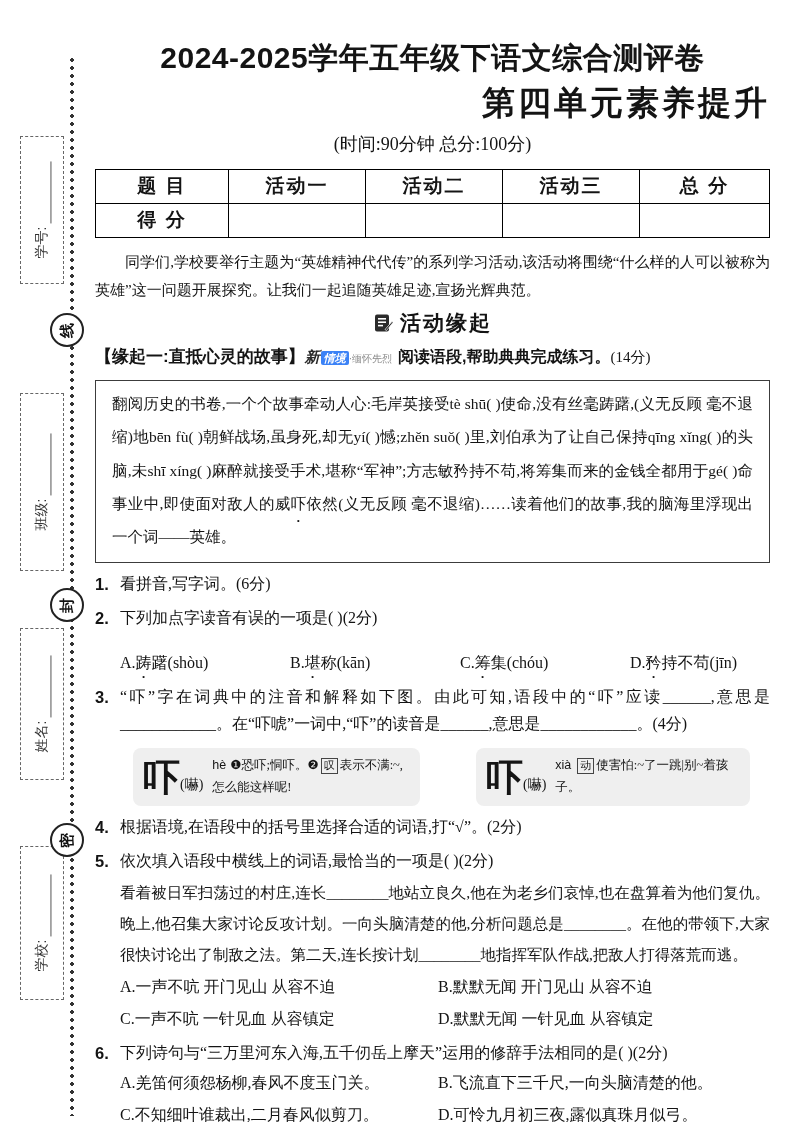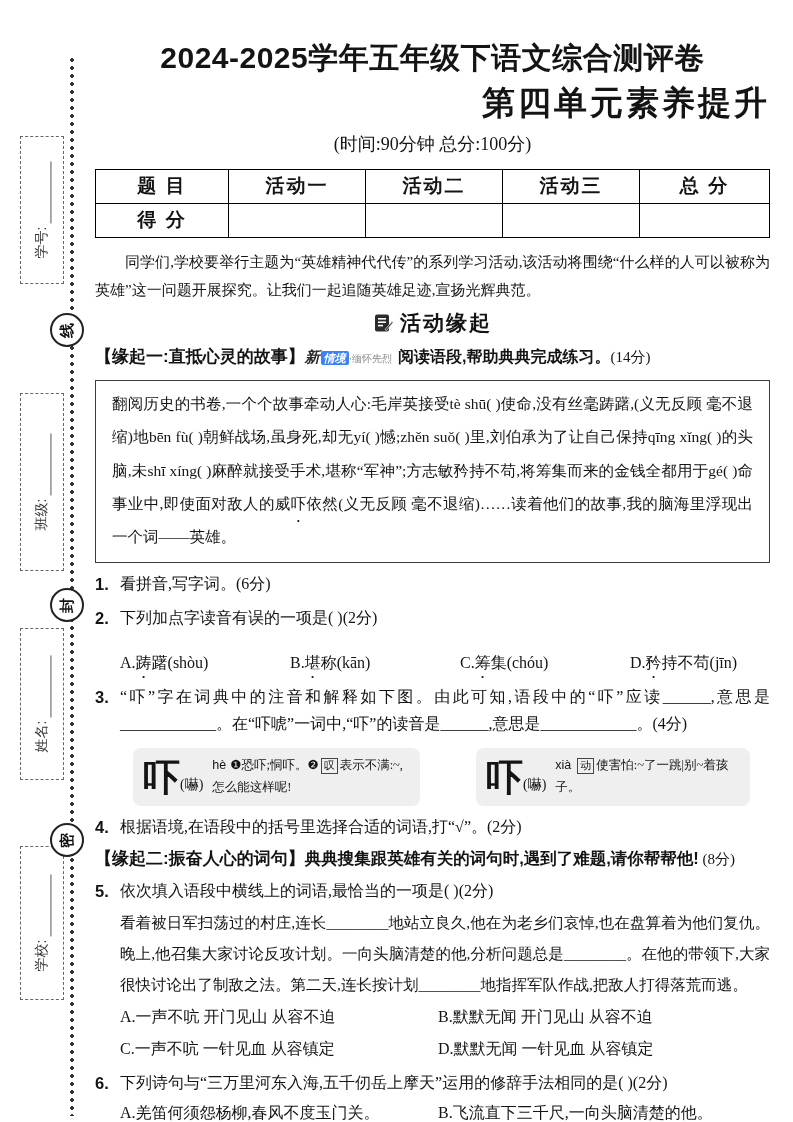--- a/index.html
+++ b/index.html
@@ -205,23 +205,20 @@
           </span>
         <span class="dict-body"><span class="dict-pinyin">xià</span><span><span class="boxed-char">动</span><span>使害怕:~了一跳|别~着孩子。</span></span></span>
       </div>
     </div>
 
     <div class="q">
       <span class="qnum">4.</span>
       <span>根据语境,在语段中的括号里选择合适的词语,打“√”。(2分)</span>
     </div>
 
-    <div class="origin2-line">
-      <span class="bracket">【缘起二:振奋人心的词句】</span><span class="origin2-rest">典典搜集跟英雄有关的词句时,遇到了难题,请你帮帮他!</span><span class="score-note"> (8分)</span>
-    </div>
 
     <div class="q">
       <span class="qnum">5.</span>
       <span>依次填入语段中横线上的词语,最恰当的一项是(  )(2分)</span>
       <div class="q-para">  看着被日军扫荡过的村庄,连长________地站立良久,他在为老乡们哀悼,也在盘算着为他们复仇。晚上,他召集大家讨论反攻计划。一向头脑清楚的他,分析问题总是________。在他的带领下,大家很快讨论出了制敌之法。第二天,连长按计划________地指挥军队作战,把敌人打得落荒而逃。</div>
       <div class="opt-grid">
         <span><span>A.</span><span>一声不吭 开门见山 从容不迫</span></span>
         <span><span>B.</span><span>默默无闻 开门见山 从容不迫</span></span>
         <span><span>C.</span><span>一声不吭 一针见血 从容镇定</span></span>
         <span><span>D.</span><span>默默无闻 一针见血 从容镇定</span></span>

